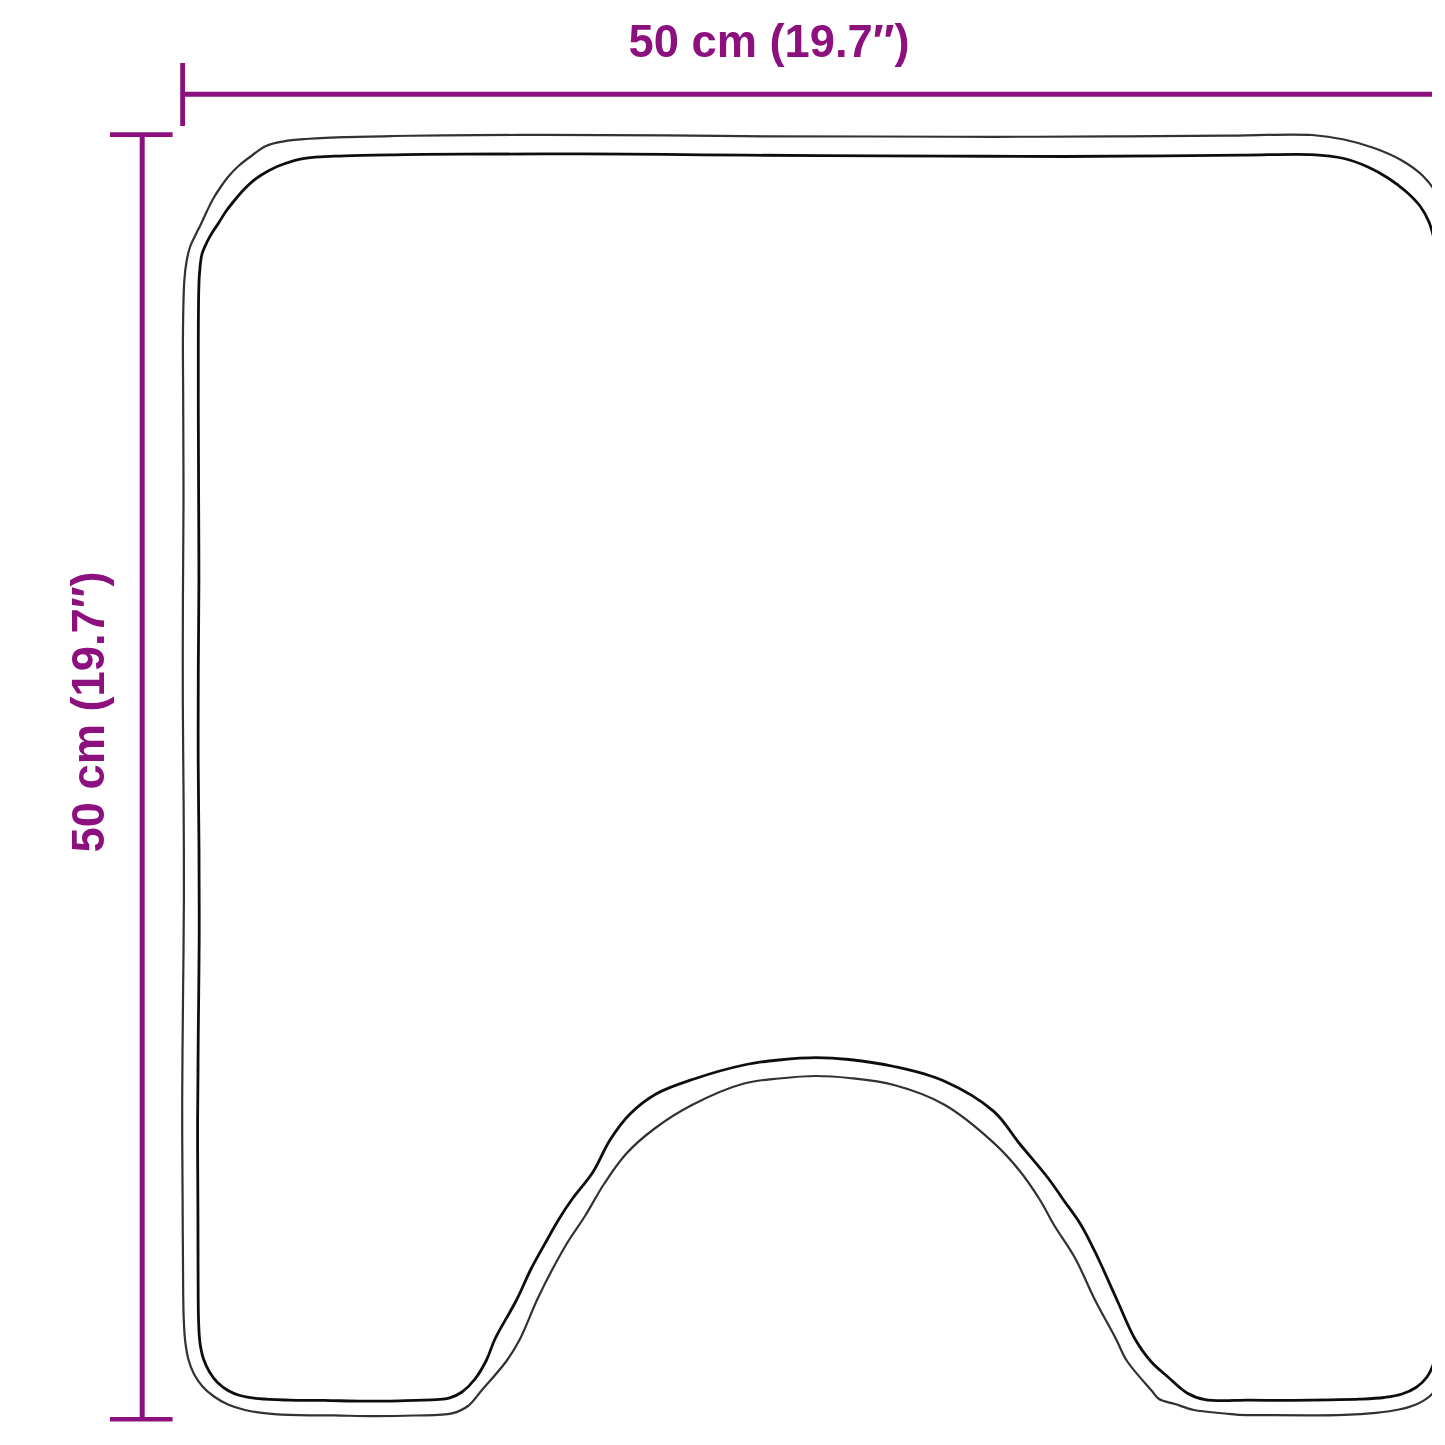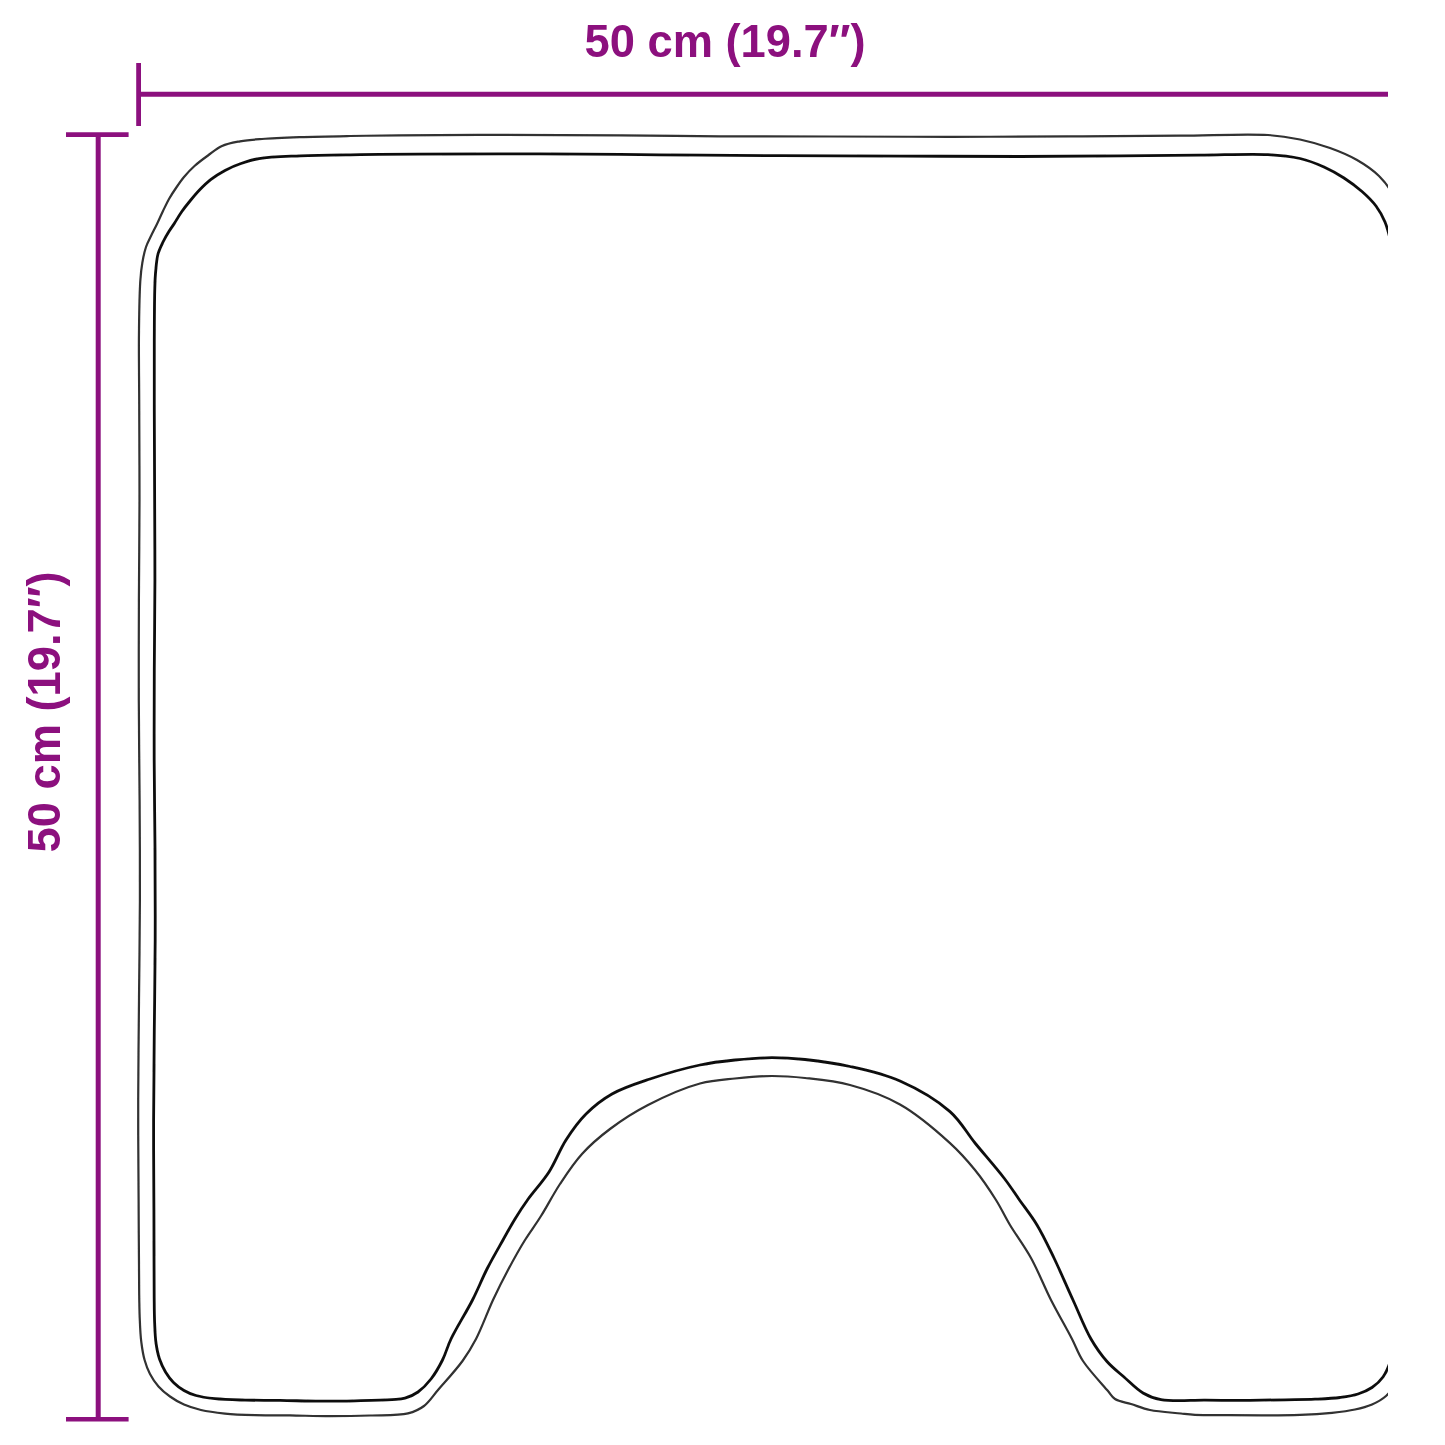--- a/index.html
+++ b/index.html
@@ -1,16 +1,16 @@
 <!DOCTYPE html>
 <html><head>
 <meta charset="utf-8">
 <style>
   html,body{margin:0;padding:0;background:#ffffff;}
-  .page{position:relative;width:1388px;height:1445px;background:#f0abfc;overflow:hidden;}
+  .page{position:relative;width:1388px;height:1445px;background:#f0abfc;overflow:hidden;margin-left:44px;}
   svg{position:absolute;left:0;top:0;}
   text{font-family:"Liberation Sans", sans-serif;font-weight:bold;fill:#8C107E;}
 </style>
 </head>
 <body>
 <div class="page">
 <svg width="1445" height="1445" viewBox="0 0 1445 1445">
 
   <rect x="0" y="0" width="1445" height="1445" fill="#ffffff"></rect>
 

